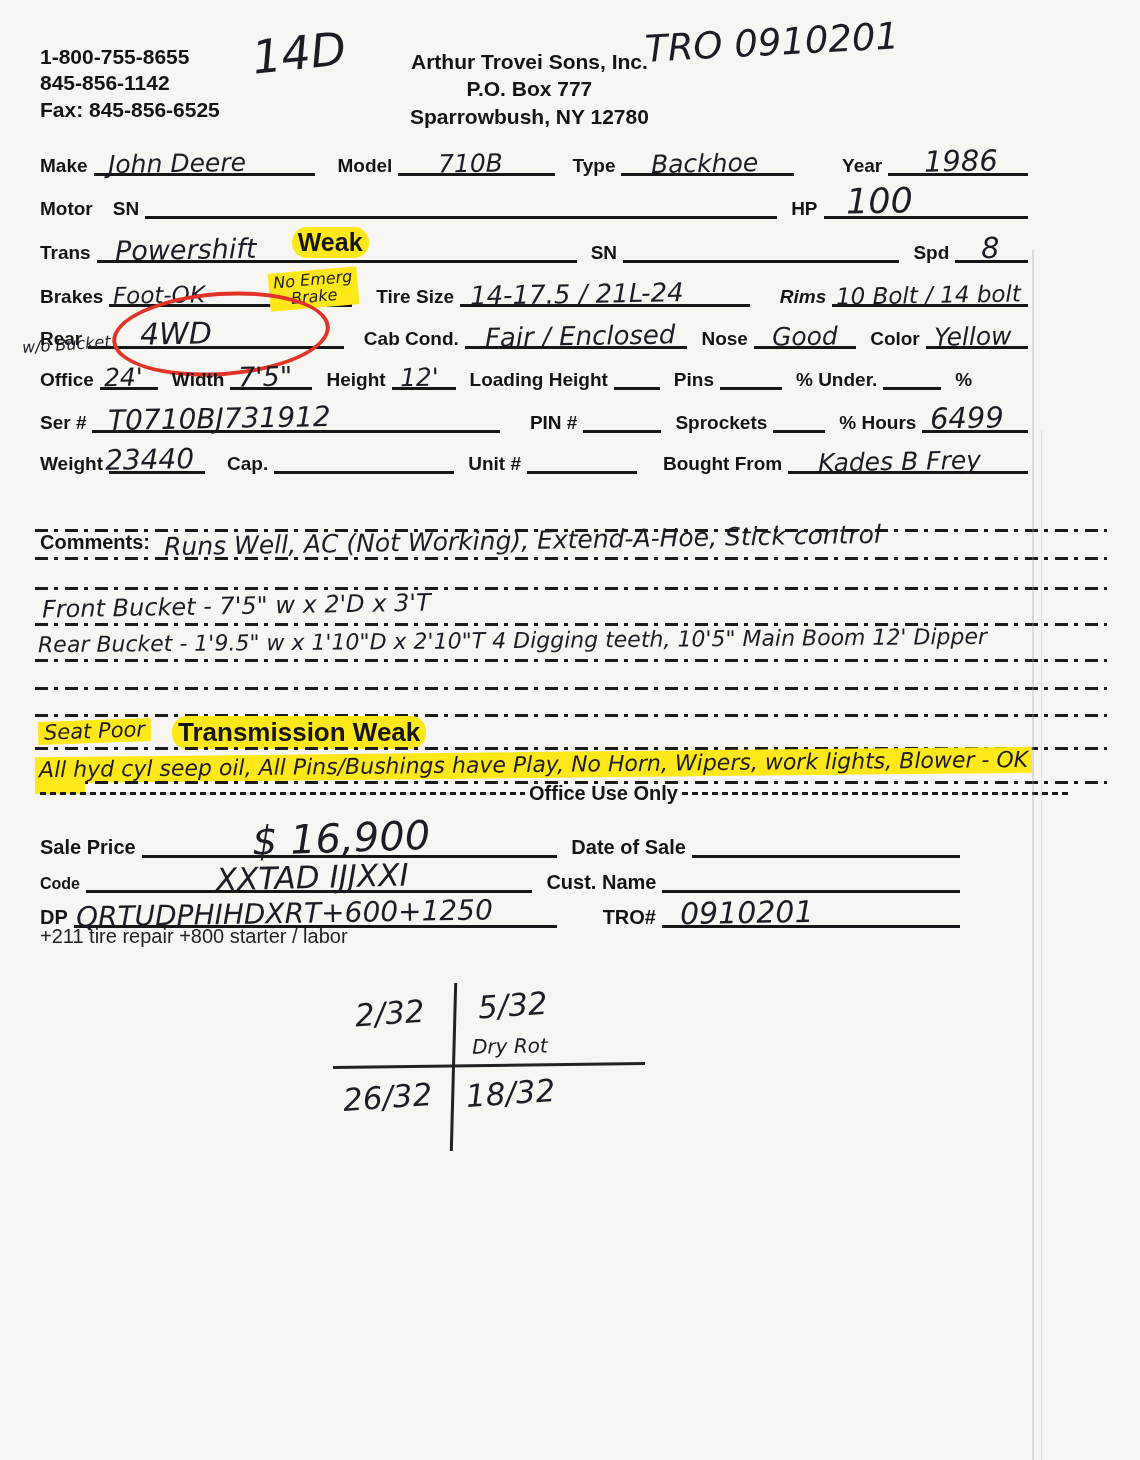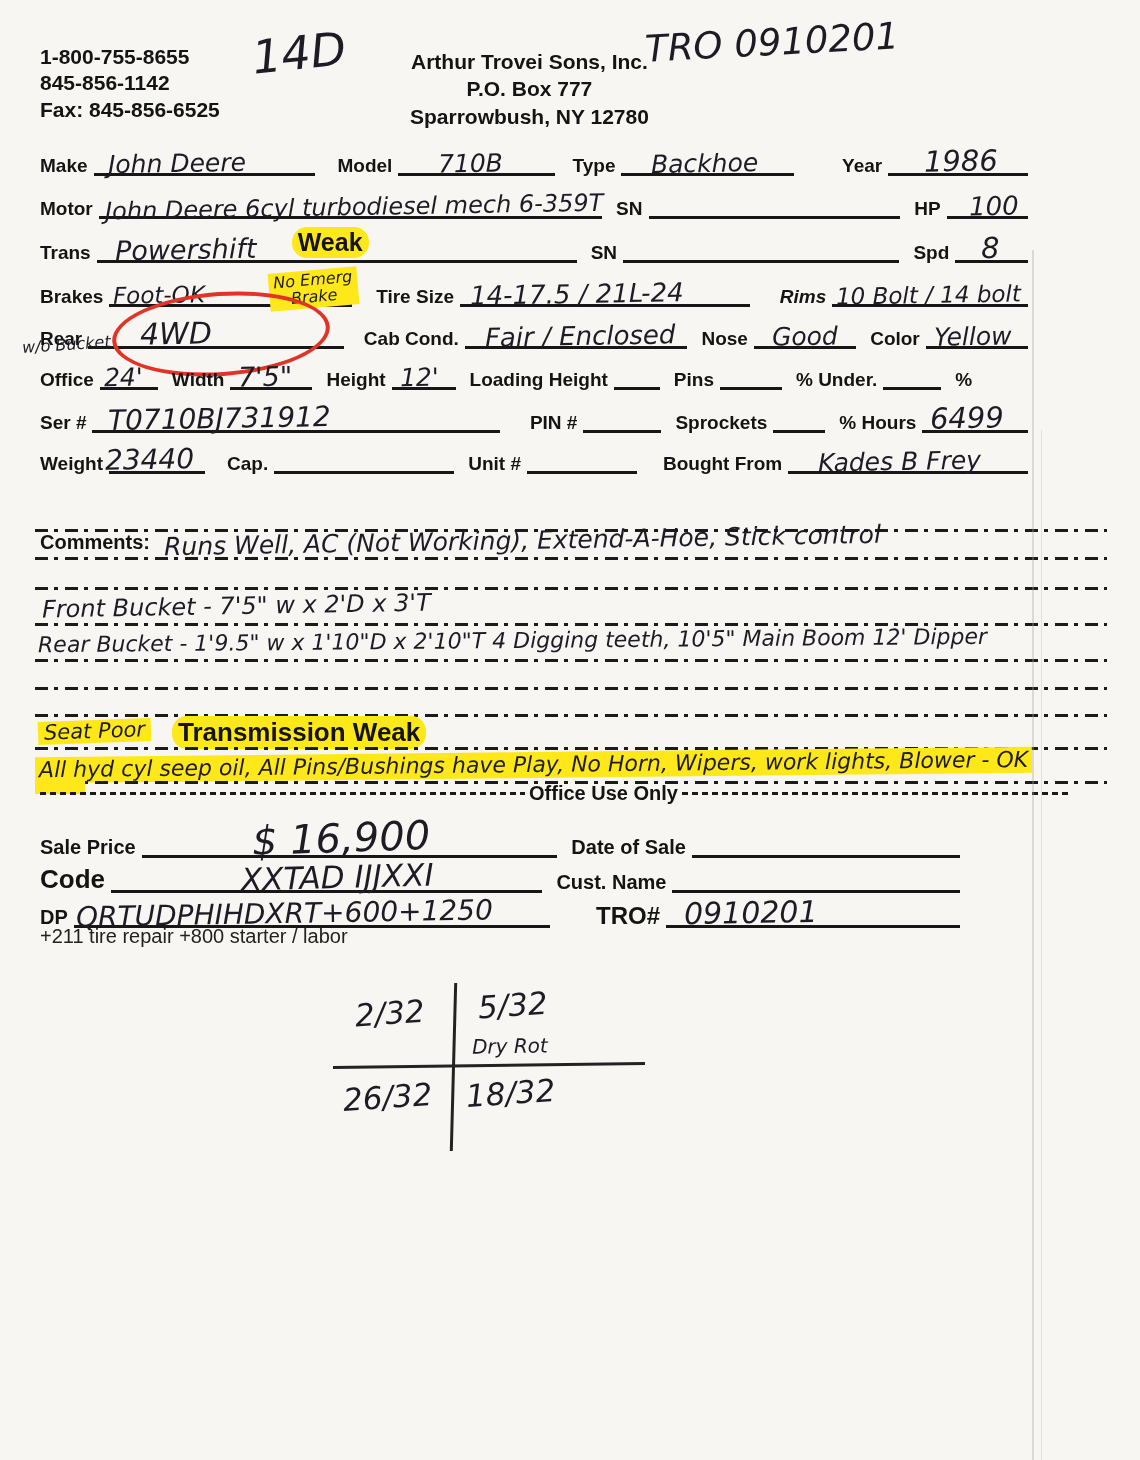--- a/index.html
+++ b/index.html
@@ -69,28 +69,25 @@
         <span class="hw v" style="left:30px;">Backhoe</span>
       </span>
     <span class="lbl" style="margin-left:48px;">Year</span>
     <span class="ln" style="flex-grow:0.85;">
         <span class="hw v" style="left:36px;font-size:29px;">1986</span>
       </span>
   </div>
 
   <div class="row" style="top:173px;">
     <span class="lbl first">Motor</span>
-    <span class="ln" style="flex-grow:3.4;">
-        <span class="hw v" style="left:6px;font-size:24px;">John Deere 6cyl turbodiesel mech 6-359T</span>
-      </span>
     <span class="lbl">SN</span>
     <span class="ln" style="flex-grow:1.7;"></span>
     <span class="lbl">HP</span>
     <span class="ln" style="flex-grow:0.55;">
-        <span class="hw v" style="left:22px;font-size:26px;">100</span>
+        <span class="hw v" style="left:22px;font-size:35px;">100</span>
       </span>
   </div>
 
   <div class="row" style="top:217px;">
     <span class="lbl first">Trans</span>
     <span class="ln" style="flex-grow:3.3;">
       <span class="hw v" style="left:18px;font-size:27px;">Powershift</span>
       <span class="hl print" style="position:absolute;left:195px;bottom:2px;font-size:25px;">Weak</span>
     </span>
     <span class="lbl">SN</span>
@@ -229,34 +226,34 @@
   <div class="row" style="top:812px;width:920px;">
     <span class="lbl first" style="font-size:20px;">Sale Price</span>
     <span class="ln" style="flex-grow:1.55;border-bottom-width:3.5px;">
         <span class="hw v" style="left:110px;font-size:40px;transform:rotate(-2deg);">$ 16,900</span>
       </span>
     <span class="lbl" style="font-size:20px;">Date of Sale</span>
     <span class="ln grow"></span>
   </div>
 
   <div class="row" style="top:847px;width:920px;">
-    <span class="lbl first" style="font-size:26px;">Code</span>
+    <span class="lbl first" style="font-size:16px;">Code</span>
     <span class="ln" style="flex-grow:1.5;border-bottom-width:3.5px;">
         <span class="hw v" style="left:130px;font-size:31px;transform:rotate(-1.5deg);">XXTAD IJJXXI</span>
       </span>
     <span class="lbl" style="font-size:20px;">Cust. Name</span>
     <span class="ln grow"></span>
   </div>
 
   <div class="row" style="top:882px;width:920px;">
     <span class="lbl first" style="font-size:20px;">DP</span>
     <span class="ln" style="flex-grow:1.62;border-bottom-width:3.5px;">
         <span class="hw v" style="left:2px;font-size:28px;">QRTUDPHIHDXRT+600+1250</span>
       </span>
-    <span class="lbl" style="font-size:24px;margin-left:46px;">TRO#</span>
+    <span class="lbl" style="font-size:20px;margin-left:46px;">TRO#</span>
     <span class="ln grow">
         <span class="hw v" style="left:18px;font-size:30px;">0910201</span>
       </span>
   </div>
 
   <div style="position:absolute;left:40px;top:925px;font-size:20px;color:#222;">+211 tire repair    +800 starter / labor</div>
 
   <div>
     <div class="bigline" style="left:452px;top:983px;width:3px;height:168px;transform:rotate(1.5deg);"></div>
     <div class="bigline" style="left:333px;top:1064px;width:312px;height:3px;transform:rotate(-0.7deg);"></div>

